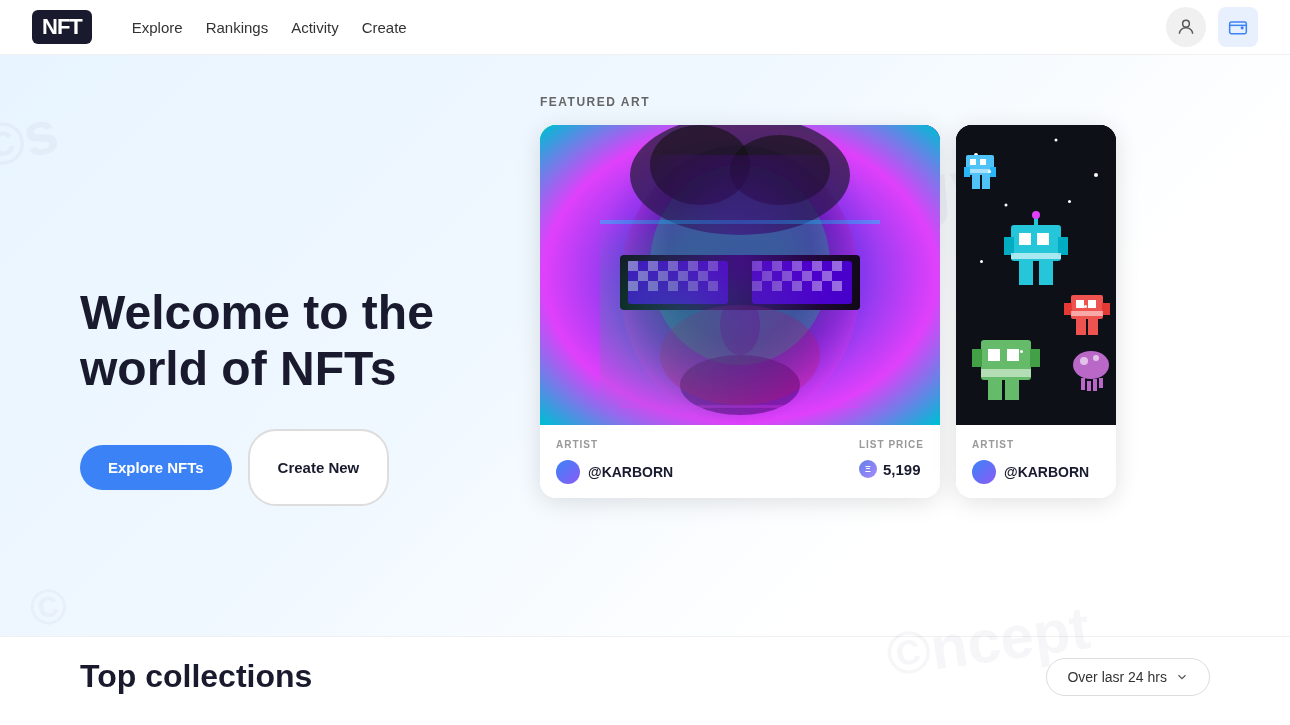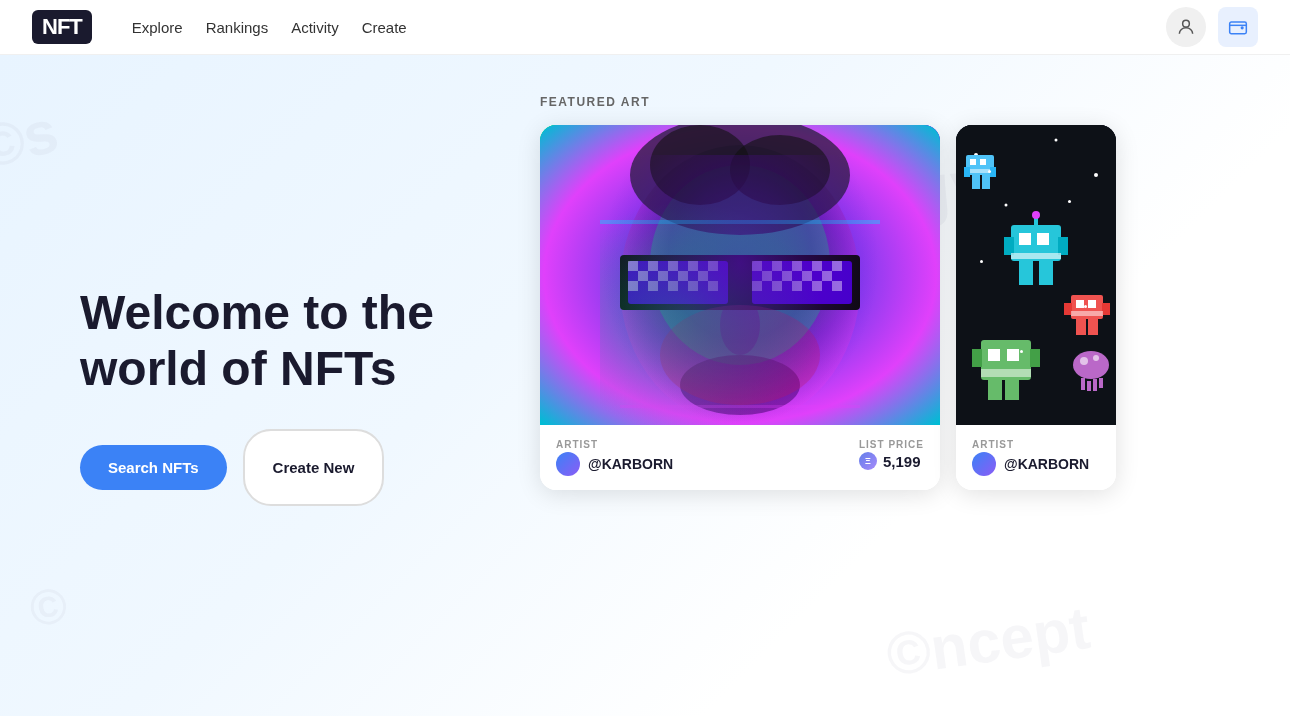--- a/index.html
+++ b/index.html
@@ -247,21 +247,21 @@
       background: #fff;
     }
     .card-info-row {
       display: flex;
       justify-content: space-between;
       align-items: flex-start;
     }
     .info-col {
       display: flex;
       flex-direction: column;
-      gap: 2px;
+      gap: 10px;
     }
     .info-label {
       font-size: 10px;
       font-weight: 600;
       letter-spacing: 1px;
       color: #999;
       text-transform: uppercase;
     }
     .info-artist {
       display: flex;
@@ -382,21 +382,21 @@
 <div class="main-content">
 
   <div class="watermark watermark-1">©s</div>
   <div class="watermark watermark-2">©</div>
   <div class="watermark watermark-3">©tology</div>
   <div class="watermark watermark-4">©ncept</div>
 
   <div class="hero-left">
     <h1 class="hero-title">Welcome to the world of NFTs</h1>
     <div class="hero-buttons">
-      <button class="btn-primary">Search NFTs</button>
+      <button class="btn-primary">Explore NFTs</button>
       <button class="btn-secondary">Create New</button>
     </div>
   </div>
 
   <div class="hero-right">
     <div class="featured-label">FEATURED ART</div>
     <div class="featured-cards">
 
       <div class="featured-card card-main">
         <div class="card-image-main">
@@ -572,14 +572,23 @@
               <div class="artist-avatar"></div>
               <span class="artist-name">@KARBORN</span>
             </div>
           </div>
         </div>
       </div>
 
     </div>
   </div>
 
+  <div class="bottom-section">
+    <h2 class="bottom-title">Top collections</h2>
+    <button class="filter-btn">
+      <span>Over lasr 24 hrs</span>
+      <svg width="14" height="14" fill="none" stroke="#555" stroke-width="2" viewBox="0 0 24 24">
+        <path d="m6 9 6 6 6-6"></path>
+      </svg>
+    </button>
+  </div>
 
 </div>
 
 </body></html>

